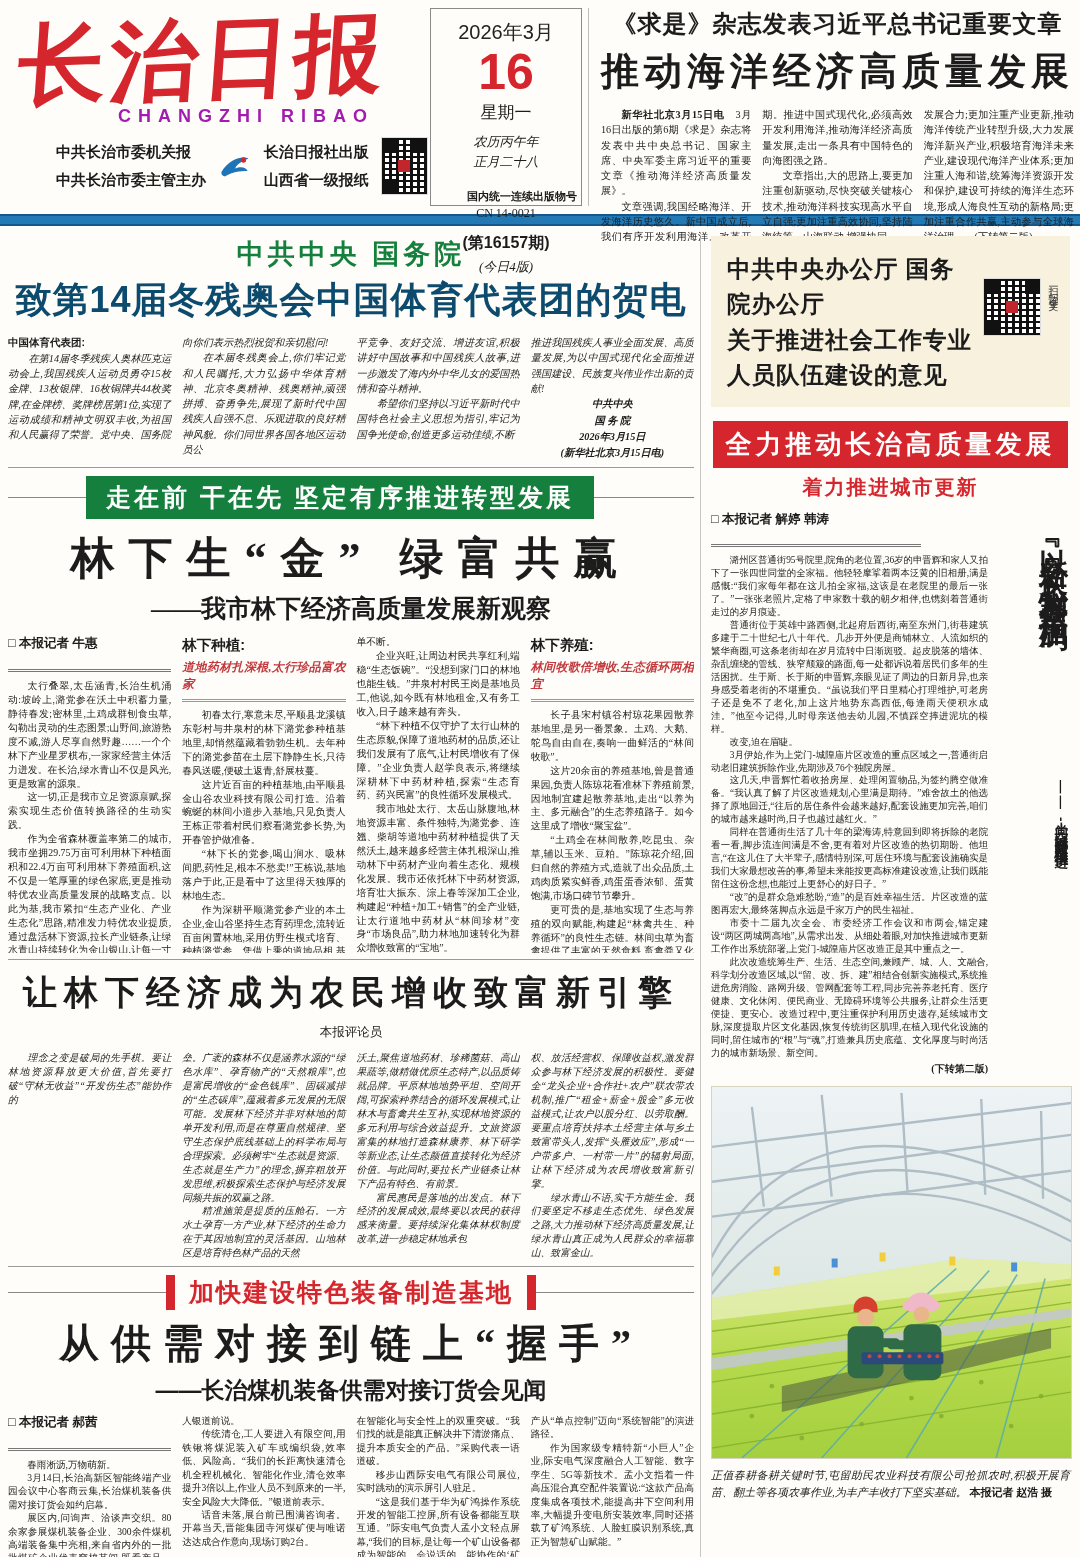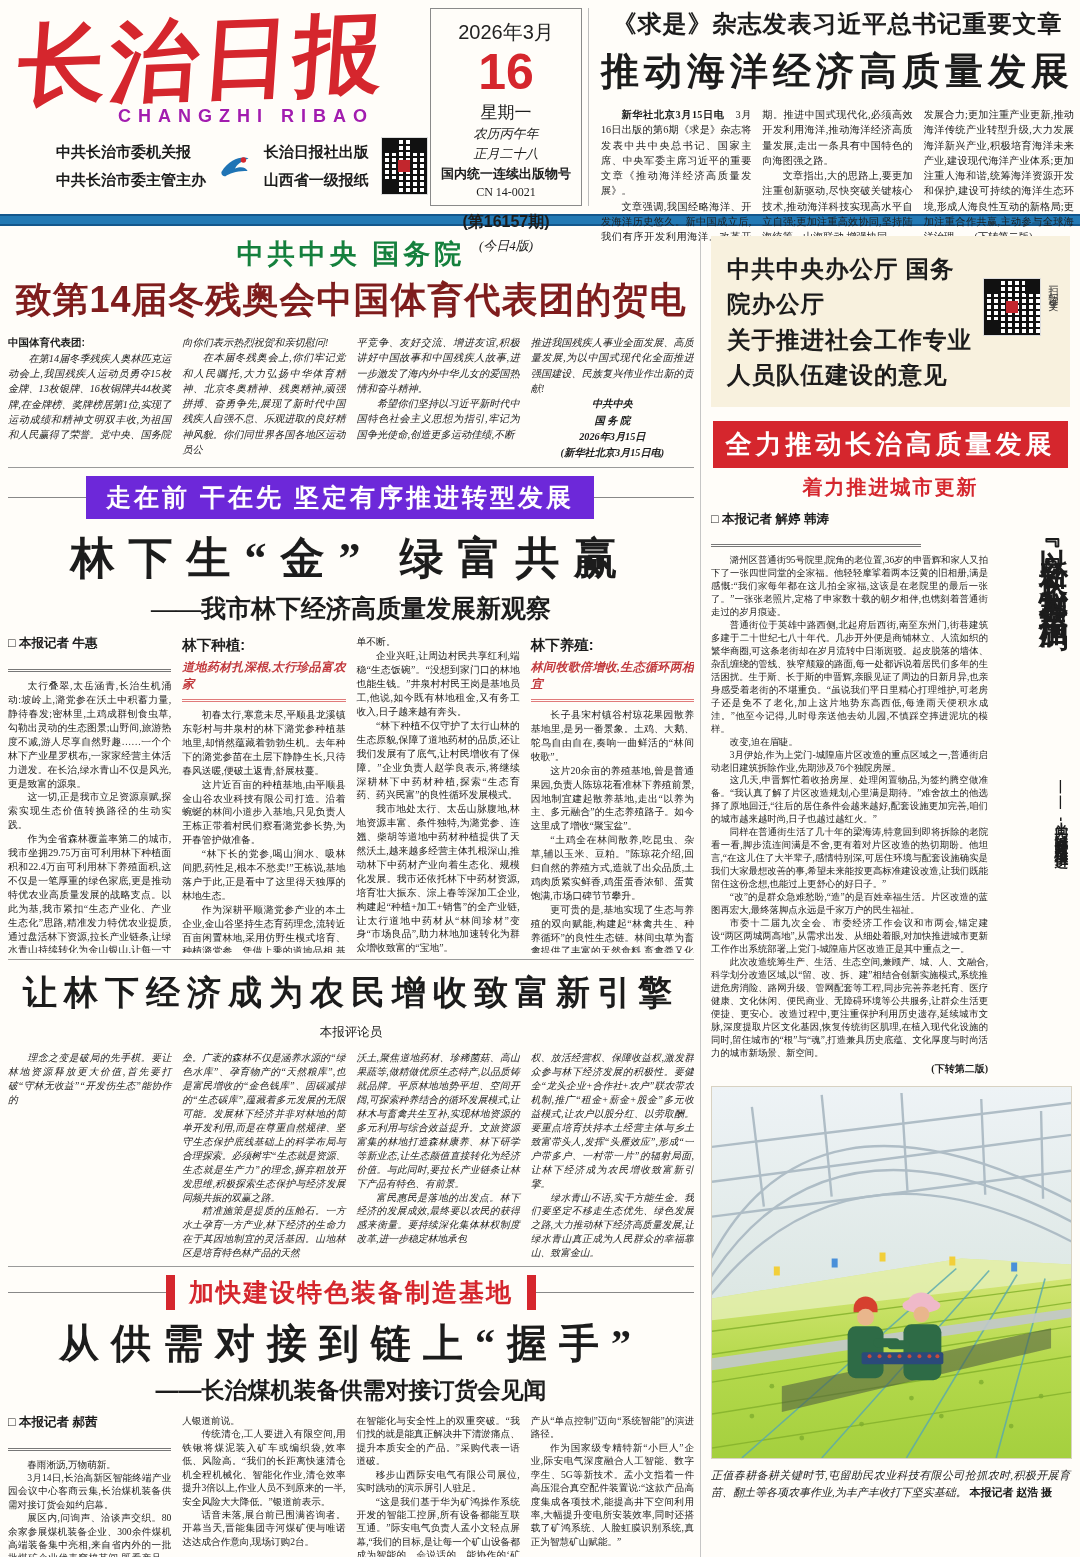--- a/index.html
+++ b/index.html
@@ -26,22 +26,22 @@
         repeating-linear-gradient(90deg,#111 0 3px,transparent 3px 7px);
       background-repeat:no-repeat;
       background-size:15px 15px,11px 11px,7px 7px, 15px 15px,11px 11px,7px 7px, 15px 15px,11px 11px,7px 7px, 12px 12px, 100% 100%,100% 100%;
       background-position:0 0,2px 2px,4px 4px, right 0 top 0,right 2px top 2px,right 4px top 4px,
         left 0 bottom 0,left 2px bottom 2px,left 4px bottom 4px, center center, 0 0,0 0;}
   .date-box{width:142px;flex-shrink:0;border:1px solid #8a8a8a;margin:8px 6px 8px 2px;
       padding:10px 4px 6px;text-align:center;font-family:"Liberation Sans",sans-serif;}
   .db-ym{font-size:20px;color:#222;}
   .db-day{font-size:50px;line-height:1.05;font-weight:800;color:#d5262d;}
   .db-week{font-size:17px;margin-top:2px;}
-  .db-lunar{font-family:"Liberation Serif",serif;font-style:italic;font-size:13px;line-height:1.6;}
-  .db-issn-label{font-size:13px;font-weight:700;}
+  .db-lunar{font-family:"Liberation Serif",serif;font-style:italic;font-size:13px;margin-top:8px;line-height:1.6;}
+  .db-issn-label{font-size:11px;font-weight:700;margin-top:16px;text-align:right;}
   .db-issn{font-family:"Liberation Serif",serif;font-size:12px;margin-top:2px;}
   .db-issue{font-size:16px;font-weight:800;margin-top:12px;}
   .db-pages{font-family:"Liberation Serif",serif;font-style:italic;font-size:13px;margin-top:4px;}
   
   .qiushi{flex:1;border-left:1px solid #bdbdbd;margin:8px 0;padding:0 10px 0 12px;}
   .q-kicker{font-family:"Liberation Sans",sans-serif;font-weight:800;font-size:24px;
       letter-spacing:1px;text-align:center;white-space:nowrap;}
   .q-headline{font-size:38px;font-weight:900;text-align:center;letter-spacing:5px;margin:6px 0 10px;white-space:nowrap;}
   .cols{display:flex;gap:11px;}
   .col{flex:1;text-align:justify;}
@@ -51,30 +51,30 @@
   .blue-bar{height:8px;background:#2379b4;border-top:2px solid #14578c;border-bottom:2px solid #14578c;}
   
   .main-row{display:flex;}
   .left-col{width:700px;flex-shrink:0;padding:4px 6px 0 8px;box-sizing:border-box;}
   .v-sep{width:1px;background:#c6c6c6;margin:12px 0;}
   .right-col{flex:1;padding:2px 10px 0 10px;min-width:0;}
   .h-sep{border:none;border-top:1px solid #9a9a9a;margin:6px 0;}
   
   .tele-title1{color:#15803d;font-family:"Liberation Sans",sans-serif;font-weight:800;
       font-size:27px;text-align:center;letter-spacing:4px;margin-top:6px;}
-  .tele-title2{color:#7f1d1d;font-family:"Liberation Sans",sans-serif;font-weight:900;
+  .tele-title2{color:#0c4a6e;font-family:"Liberation Sans",sans-serif;font-weight:900;
       font-size:36px;text-align:center;letter-spacing:1px;margin-top:4px;white-space:nowrap;}
   .tele-body{font-size:10.2px;line-height:1.5;font-style:italic;margin-top:10px;max-height:152px;overflow:hidden;}
   .salut{font-style:normal;font-family:"Liberation Sans",sans-serif;font-weight:700;margin:0;font-size:10.5px;}
   .sig-line{text-align:center;font-weight:700;margin:0;line-height:1.6;}
   
   .banner-row{display:flex;align-items:center;margin:8px 0 0;}
   .rule-seg{height:1px;background:#888;}
   .rule-l{width:78px;} .rule-r{flex:1;}
-  .red-banner{background:#6d28d9;color:#fff;font-family:"Liberation Sans",sans-serif;
+  .red-banner{background:#15803d;color:#fff;font-family:"Liberation Sans",sans-serif;
       font-weight:800;font-size:25px;letter-spacing:3px;padding:5px 20px;white-space:nowrap;}
   .forest-headline{font-size:44px;font-weight:900;text-align:center;letter-spacing:14px;margin:10px 0 0;white-space:nowrap;}
   .forest-sub{font-size:25px;font-weight:800;text-align:center;margin:4px 0 10px;}
   .byline{font-family:"Liberation Sans",sans-serif;font-weight:700;font-size:12.5px;
       border-bottom:3px double #777;padding-bottom:16px;margin-bottom:7px;font-style:normal;}
   .news-body{font-size:9.8px;line-height:1.42;max-height:318px;overflow:hidden;}
   .subhead-label{font-family:"Liberation Sans",sans-serif;font-weight:800;font-size:14.5px;font-style:normal;}
   .subhead-kai{color:#c23a3e;font-style:italic;font-weight:700;font-size:12px;display:block;
       border-bottom:3px double #e07a7a;padding:3px 0 6px;margin-bottom:6px;}
   .jump{text-align:right;font-weight:700;font-size:10px;margin-top:2px;}

